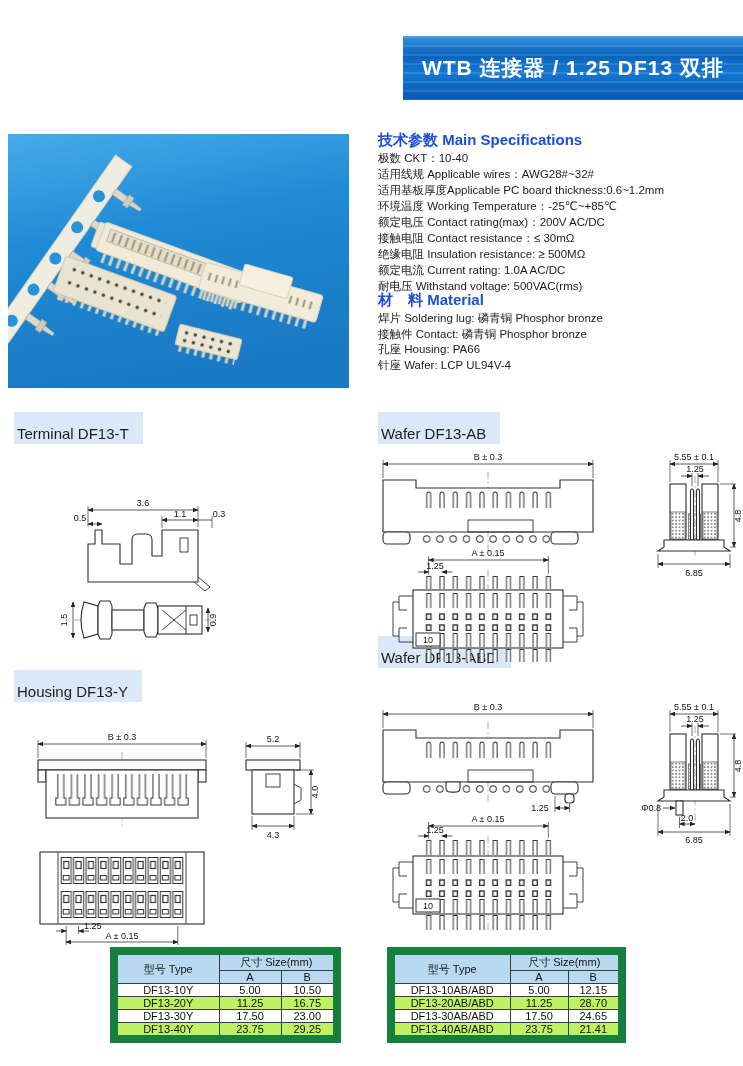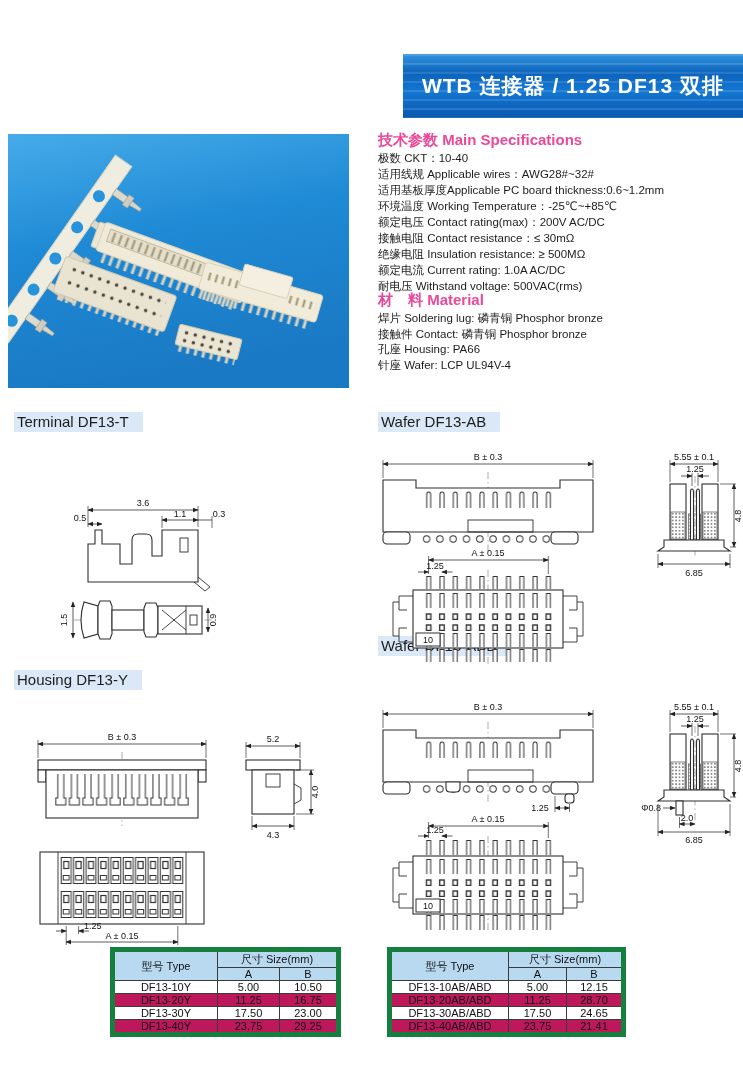--- a/index.html
+++ b/index.html
@@ -3,52 +3,52 @@
 <meta charset="utf-8">
 <style>
   * { margin:0; padding:0; box-sizing:border-box; }
   html,body { background:#fff; }
   body { font-family:"Liberation Sans","DejaVu Sans",sans-serif; }
   .page { position:relative; width:743px; height:1066px; background:#ffffff; overflow:hidden; }
 
   
   .banner { position:absolute; left:403px; top:36px; width:340px; height:64px;
     background:linear-gradient(180deg,#3494de 0%,#0b63bc 30%,#1377d2 58%,#0a57b0 100%);
-    display:flex; align-items:center; justify-content:center;margin-top:18px; }
+    display:flex; align-items:center; justify-content:center; }
   .banner::after { content:""; position:absolute; inset:0;
     background:repeating-linear-gradient(180deg, rgba(255,255,255,0.12) 0 2px, rgba(255,255,255,0) 2px 9px); }
   .banner-title { position:relative; z-index:1; color:#fff; font-size:21px; font-weight:bold; letter-spacing:1px; }
 
   
   .photo { position:absolute; left:8px; top:134px; }
 
   
-  .blue-title { position:absolute; left:378px; color:#ec4899; font-weight:bold; font-size:15px; }
+  .blue-title { position:absolute; left:378px; color:#1d4ed8; font-weight:bold; font-size:15px; }
   .text-block { position:absolute; left:378px; width:362px; font-size:11.5px; color:#1c1c1c; }
   .text-block div { height:16px; line-height:16px; white-space:nowrap; }
   .mat div { height:15.5px; line-height:15.5px; }
 
   
-  .sec-title { position:absolute; font-size:15px; color:#1d1d1d; background:#dbe8f7; padding:1px 14px 2px 3px; }
+  .sec-title { position:absolute; font-size:15px; color:#1d1d1d; background:#dbe8f7; padding:13px 14px 2px 3px; }
 
   
   .drawing { position:absolute; }
   svg .ol { fill:#fff; stroke:#2e2e2e; stroke-width:1.1; }
   svg .ln { fill:none; stroke:#2e2e2e; stroke-width:0.9; }
   svg .dim { stroke:#333; stroke-width:0.8; fill:none; }
   svg .ext { stroke:#333; stroke-width:0.7; }
   svg .cl { stroke:#8a8a8a; stroke-width:0.7; stroke-dasharray:7 3 1.5 3; fill:none; }
   svg .dt { font-family:"Liberation Sans","DejaVu Sans",sans-serif; font-size:9px; fill:#111; }
 
   
   .spec-table { position:absolute; border-collapse:collapse; font-size:11px; color:#111;
-    border:5px solid #15803d; table-layout:fixed; background:#fff; }
+    border:8px solid #15803d; table-layout:fixed; background:#fff; }
   .spec-table td { border:1px solid #3a3a3a; text-align:center; height:13px; padding:0 2px; }
   .spec-table .hd { background:#b9d9f0; }
-  .spec-table tr.alt td { background:#be185d; }
+  .spec-table tr.alt td { background:#bef264; }
 </style>
 </head>
 <body>
 
 <div class="page">
 
   <svg width="0" height="0" style="position:absolute" aria-hidden="true">
     <defs>
       <marker id="arr" viewBox="0 0 10 10" refX="9" refY="5" markerWidth="7" markerHeight="7" orient="auto-start-reverse">
         <path d="M0,1 L10,5 L0,9 z" fill="#222"></path>

